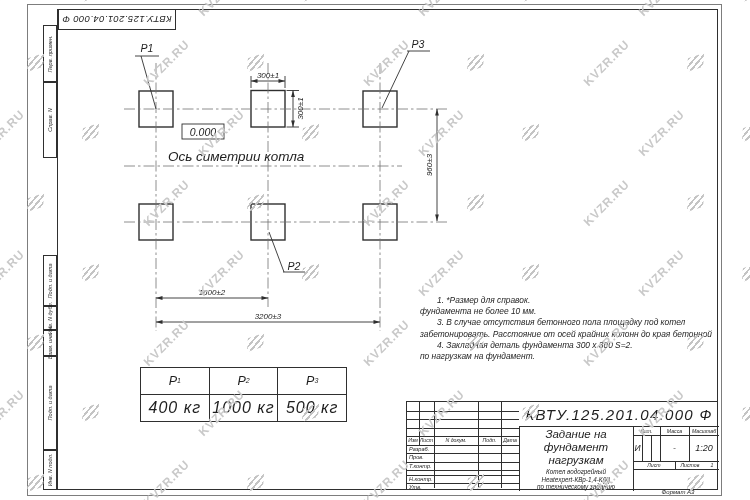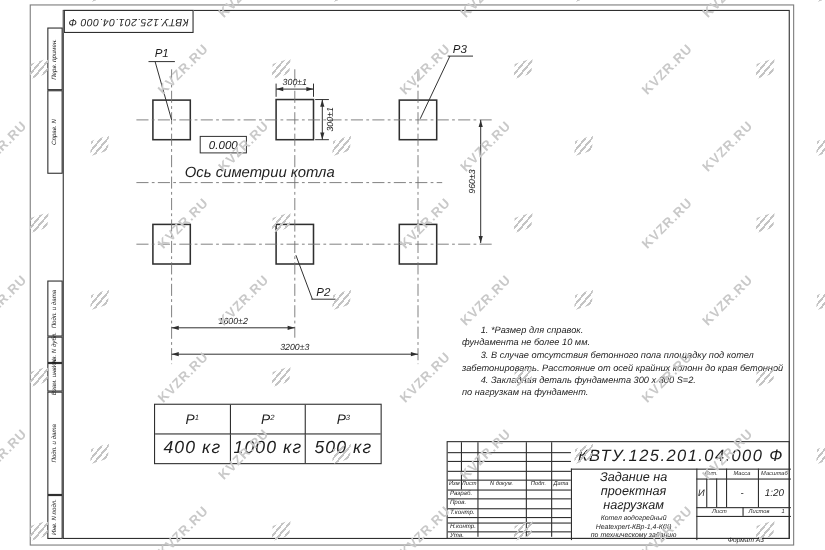--- a/index.html
+++ b/index.html
@@ -225,21 +225,21 @@
   <div class="tcell rowlbl" style="left:0;top:51px;width:27px;height:8.5px;">Пров.</div>
   <div class="tcell rowlbl" style="left:0;top:59.5px;width:27px;height:8.5px;">Т.контр.</div>
   <div class="tcell rowlbl" style="left:0;top:68px;width:27px;height:4.5px;"></div>
   <div class="tcell rowlbl" style="left:0;top:72.5px;width:27px;height:8.5px;">Н.контр.</div>
   <div class="tcell rowlbl" style="left:0;top:81px;width:27px;height:7px;">Утв.</div>
 
   <div class="tcell docnum" style="left:112px;top:0;width:200px;height:24px;">КВТУ.125.201.04.000 Ф</div>
 
   <div class="tcell" style="left:112px;top:24px;width:114px;height:43px;flex-direction:column;">
     <div class="ttl">Задание на</div>
-    <div class="ttl">проектная</div>
+    <div class="ttl">фундамент</div>
     <div class="ttl">нагрузкам</div>
   </div>
 
   <div class="tcell" style="left:112px;top:67px;width:114px;height:21px;flex-direction:column;">
     <div class="prod">Котел водогрейный</div>
     <div class="prod">Heatexpert-КВр-1,4-К(К)</div>
     <div class="prod">по техническому заданию</div>
   </div>
 
   <div class="tcell lbl" style="left:226px;top:24px;width:27px;height:9px;">Лит.</div>

